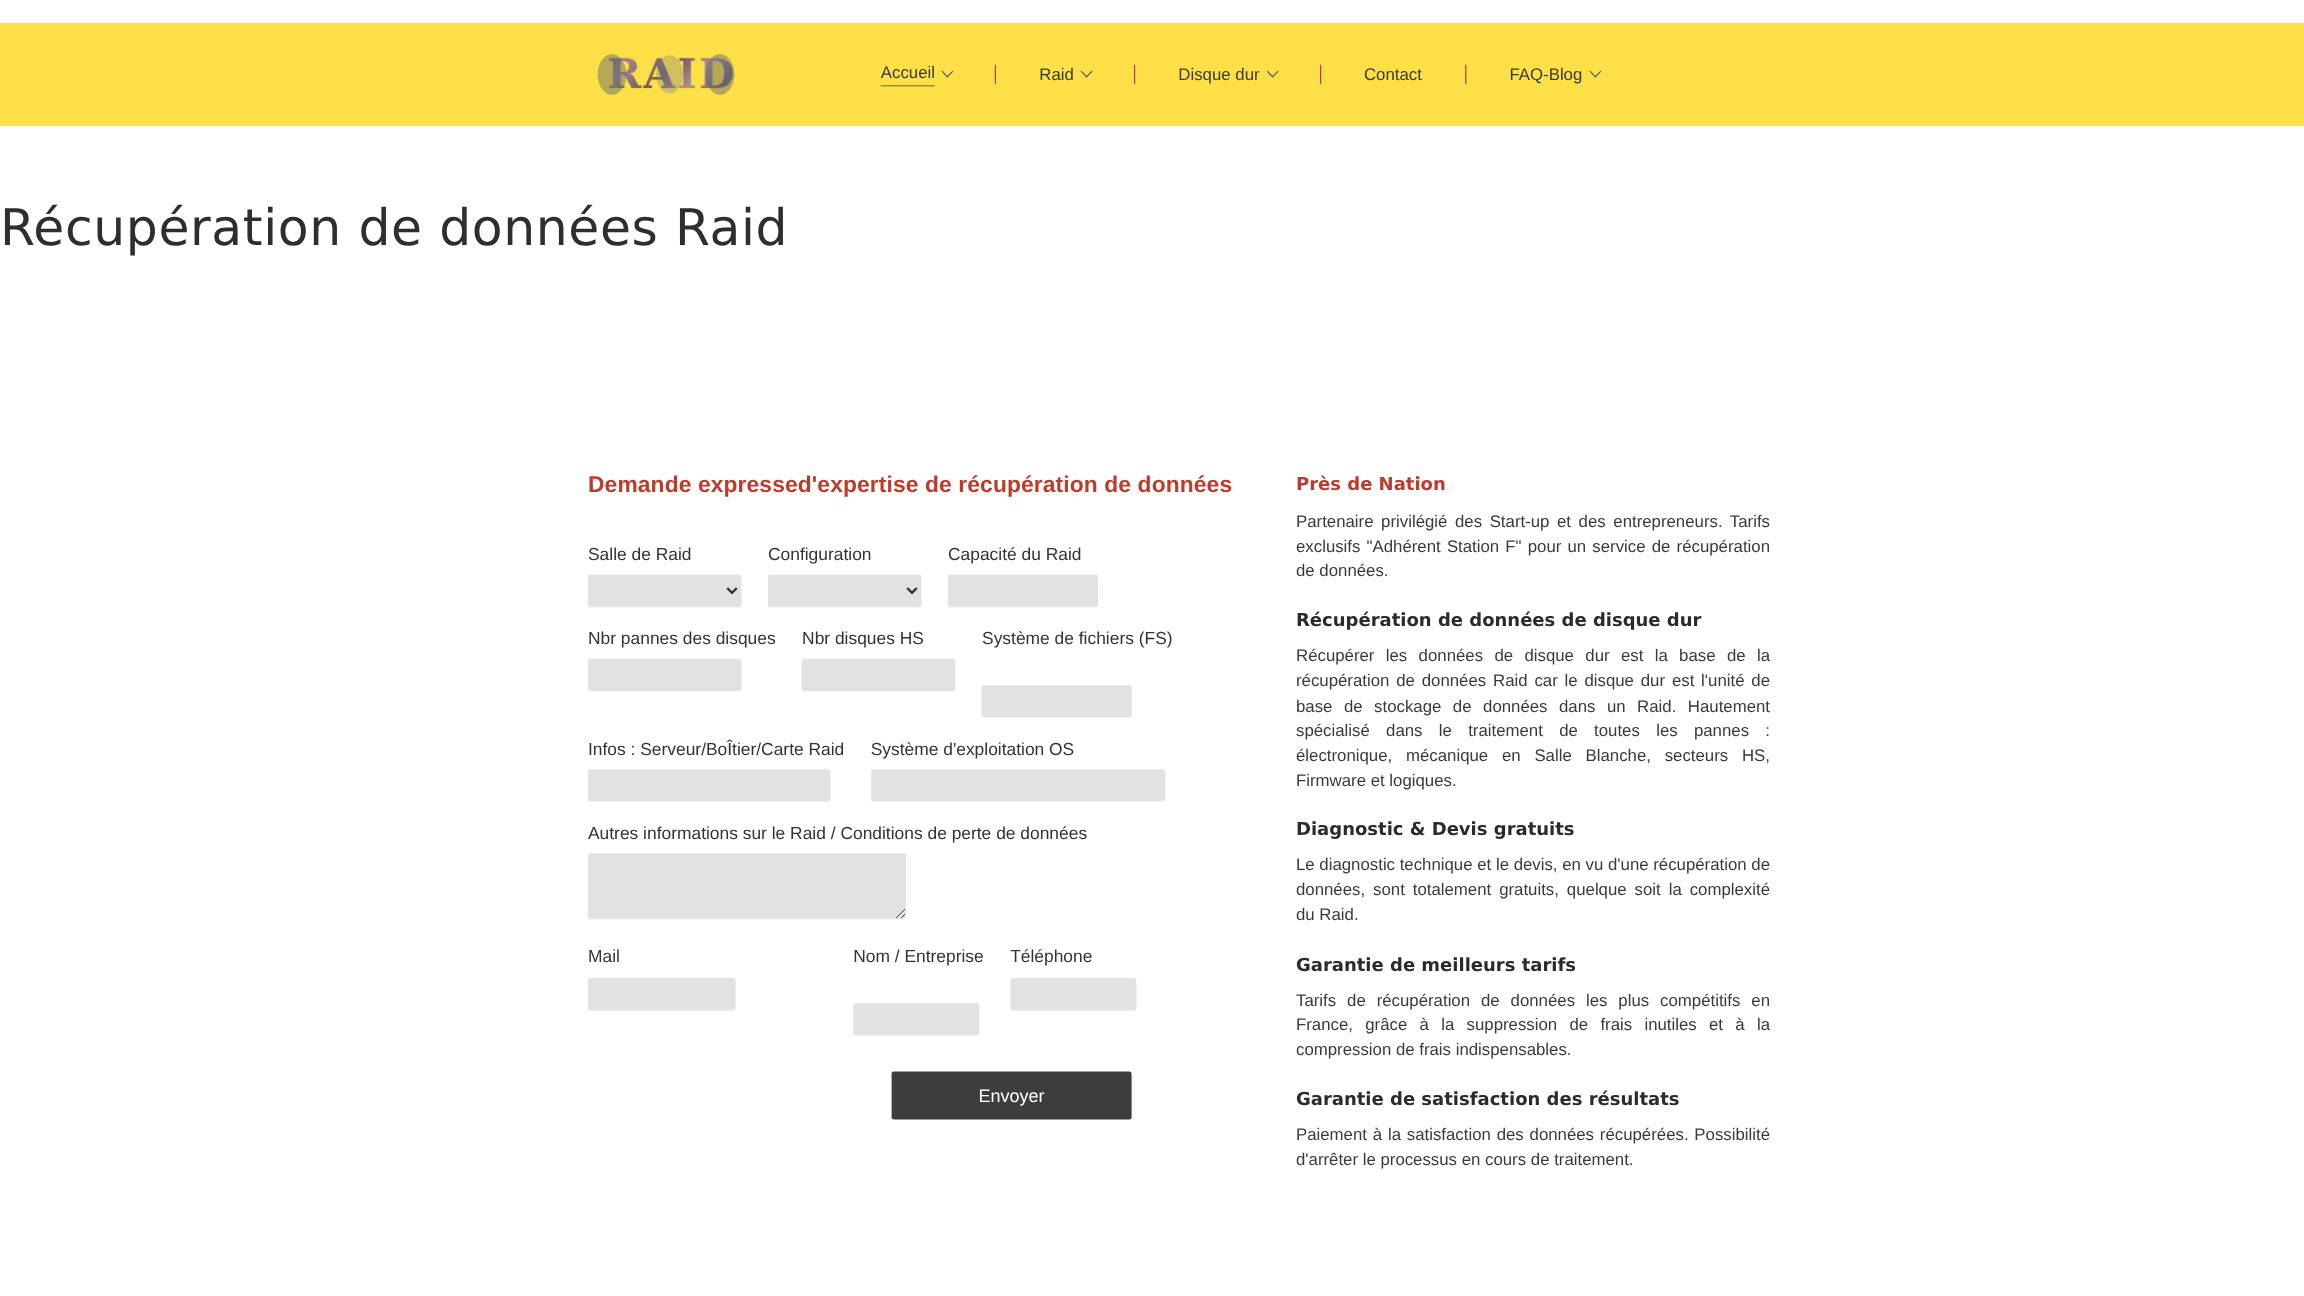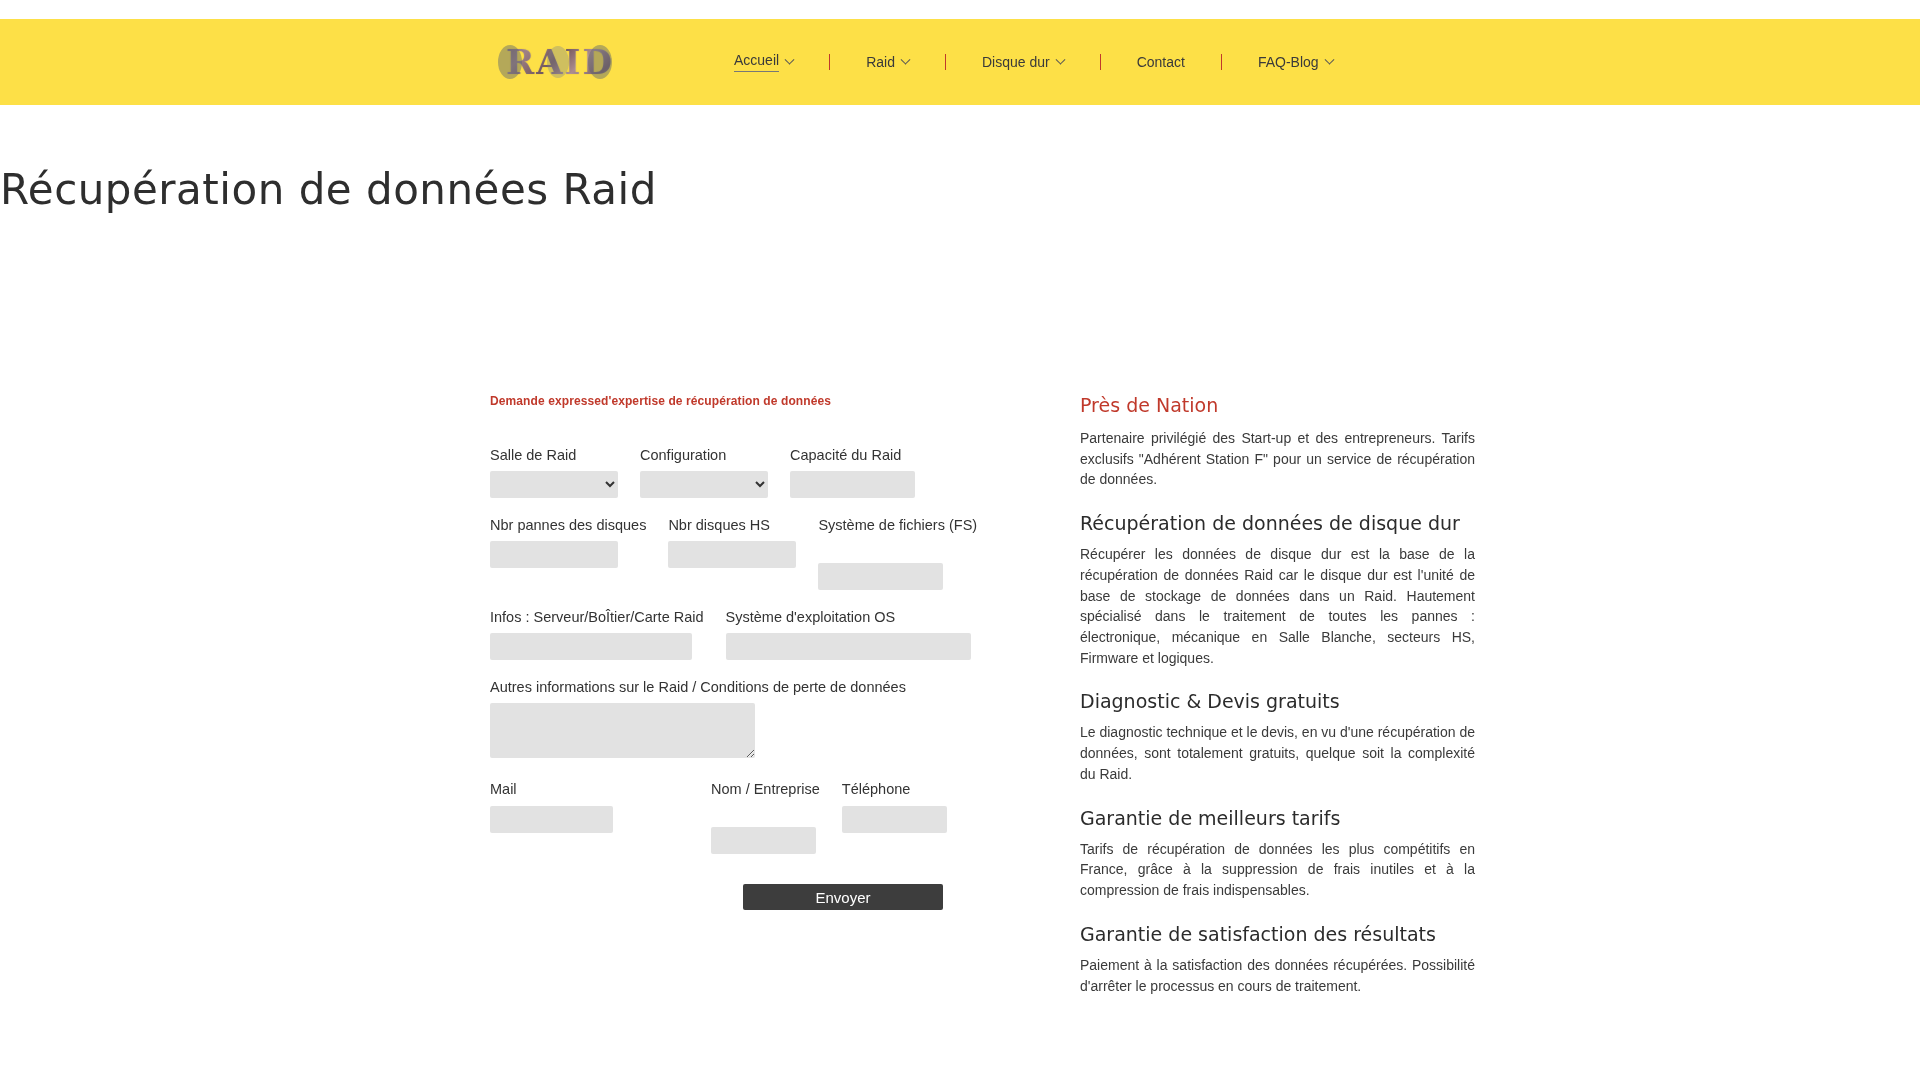--- a/index.html
+++ b/index.html
@@ -103,21 +103,21 @@
   
   .content {
     display: flex;
     padding-left: 480px;
     padding-top: 180px;
   }
   .col-form { width: 560px; }
   .col-side { width: 395px; margin-left: 40px; }
 
   .form-title {
-    font-size: 12px;
+    font-size: 19px;
     font-weight: bold;
     color: #c0392b;
     margin: 0 0 38px 10px;
     letter-spacing: .1px;
   }
 
   .field-label {
     font-size: 14.5px;
     color: #333;
     margin-bottom: 7px;
@@ -160,35 +160,35 @@
   .label-2line { height: 40px; }
 
   .send-row {
     display: flex;
     justify-content: flex-end;
     padding-right: 97px;
     margin-top: 30px;
   }
   .send-btn {
     width: 200px;
-    height: 26px;
+    height: 40px;
     background: #3d3d3d;
     color: #ffffff;
     font-size: 15px;
     border: none;
     border-radius: 2px;
     cursor: pointer;
     font-family: "Liberation Sans", sans-serif;
   }
 
   
   .side-h {
     font-family: "DejaVu Sans", sans-serif;
-    font-weight: normal;
-    font-size: 19px;
+    font-weight: bold;
+    font-size: 15px;
     color: #2b2b2b;
     margin: 0 0 10px 0;
   }
   .side-h.first { color: #c0392b; margin-bottom: 12px; }
   .side-p {
     font-size: 14px;
     line-height: 1.48;
     color: #3a3a3a;
     text-align: justify;
     margin: 0 0 22px 0;

